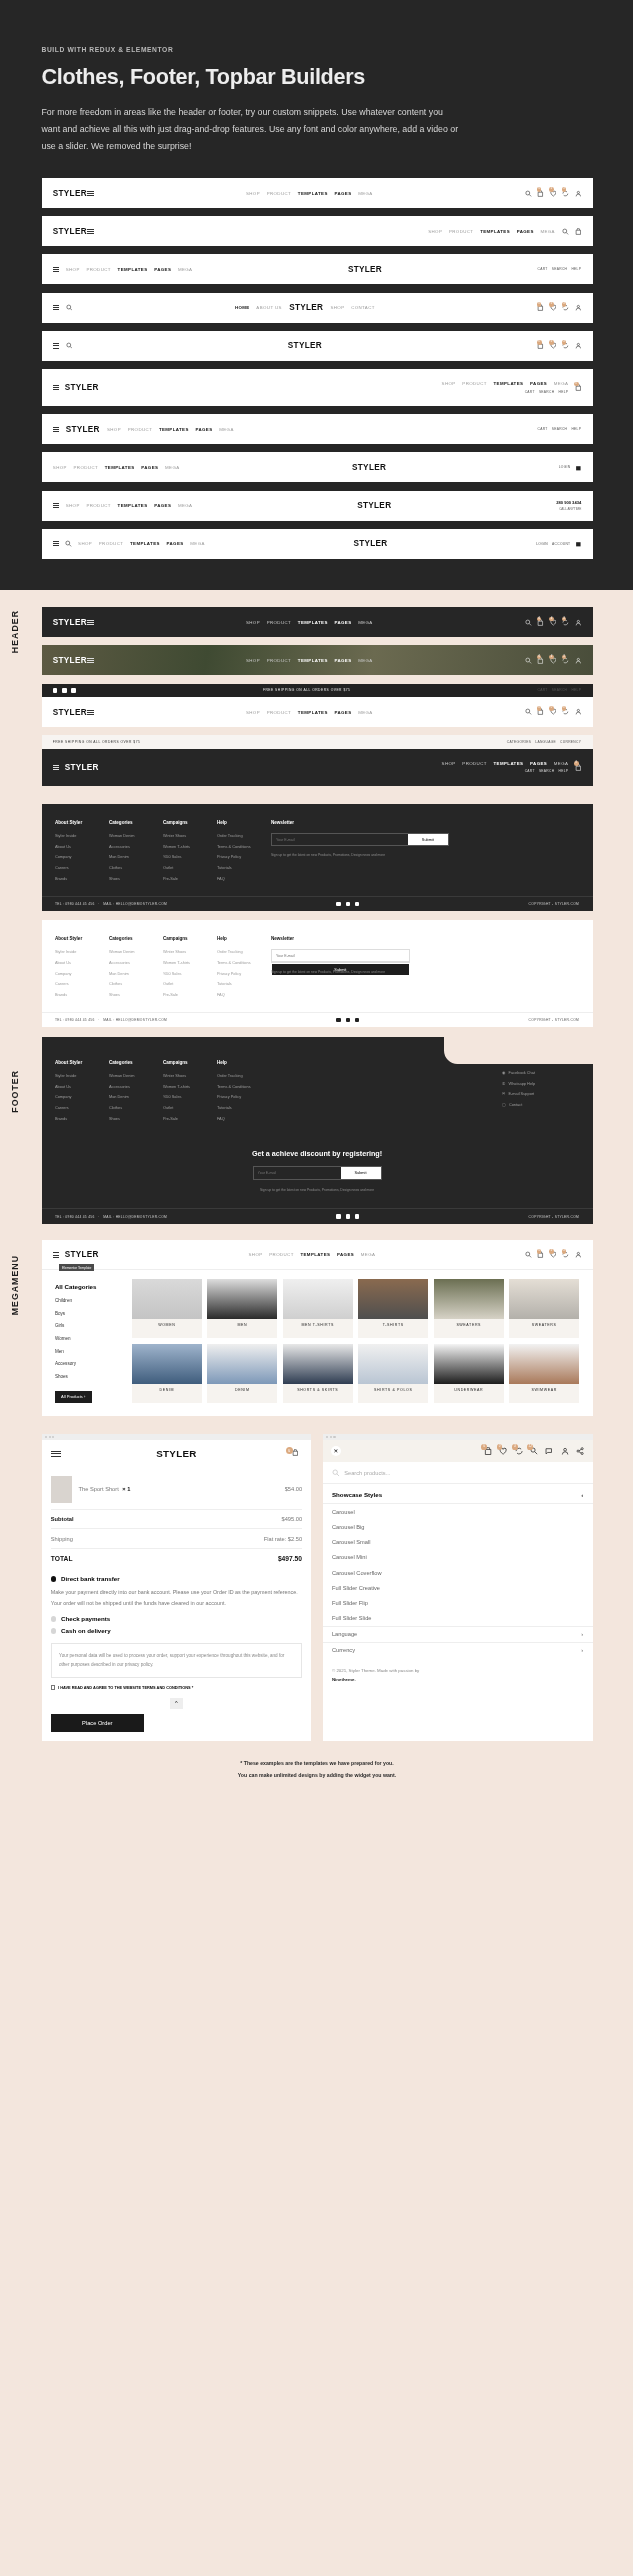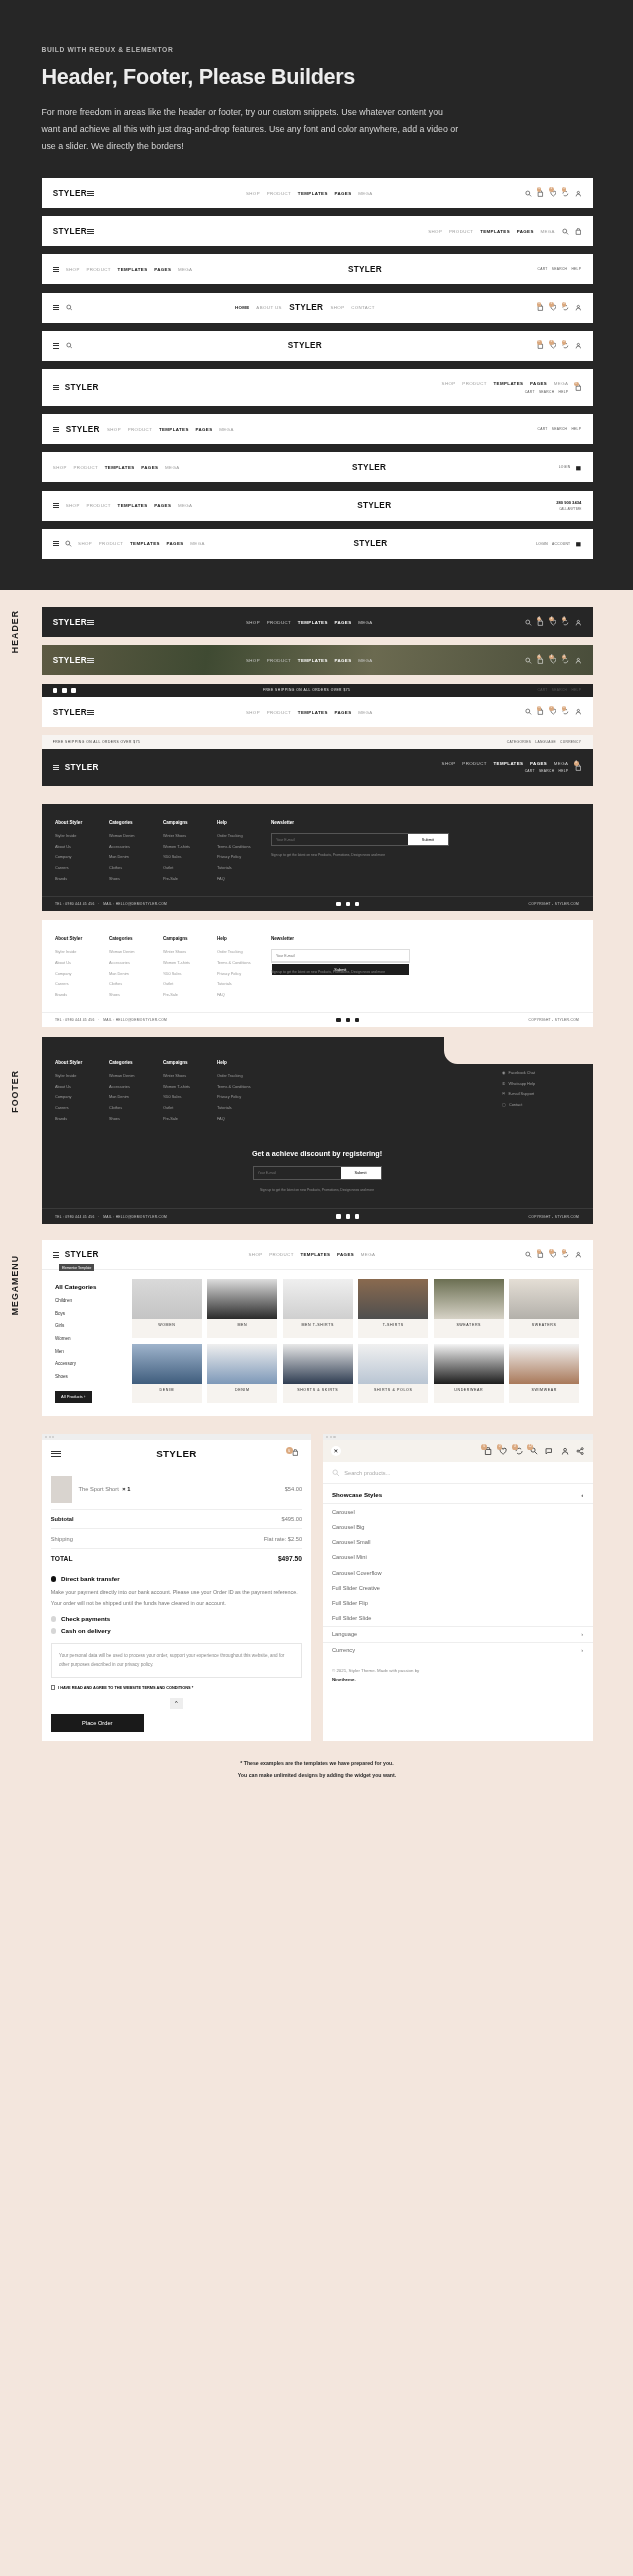--- a/index.html
+++ b/index.html
@@ -136,22 +136,22 @@
 
   .closing { text-align:center; padding:17.5px 0 13.4px; font-size:5.2px; color:#2a2a2a;
              font-weight:bold; line-height:2.2; }
 </style>
 </head>
 <body>
 
 <div class="dark-top">
   <div class="wrap">
     <div class="kicker">BUILD WITH REDUX &amp; ELEMENTOR</div>
-    <h1 class="title">Header, Footer, Please Builders</h1>
-    <p class="lede">For more freedom in areas like the header or footer, try our custom snippets. Use whatever content you want and achieve all this with just drag-and-drop features. Use any font and color anywhere, add a video or use a slider. We directly the borders!</p>
+    <h1 class="title">Clothes, Footer, Topbar Builders</h1>
+    <p class="lede">For more freedom in areas like the header or footer, try our custom snippets. Use whatever content you want and achieve all this with just drag-and-drop features. Use any font and color anywhere, add a video or use a slider. We removed the surprise!</p>
   </div>
 
   <div style="margin-top:23px">
 
     <div class="bar h60">
       <span class="logo">STYLER</span>
       <span class="burger">
           <i></i>
           <i></i>
           <i></i>

